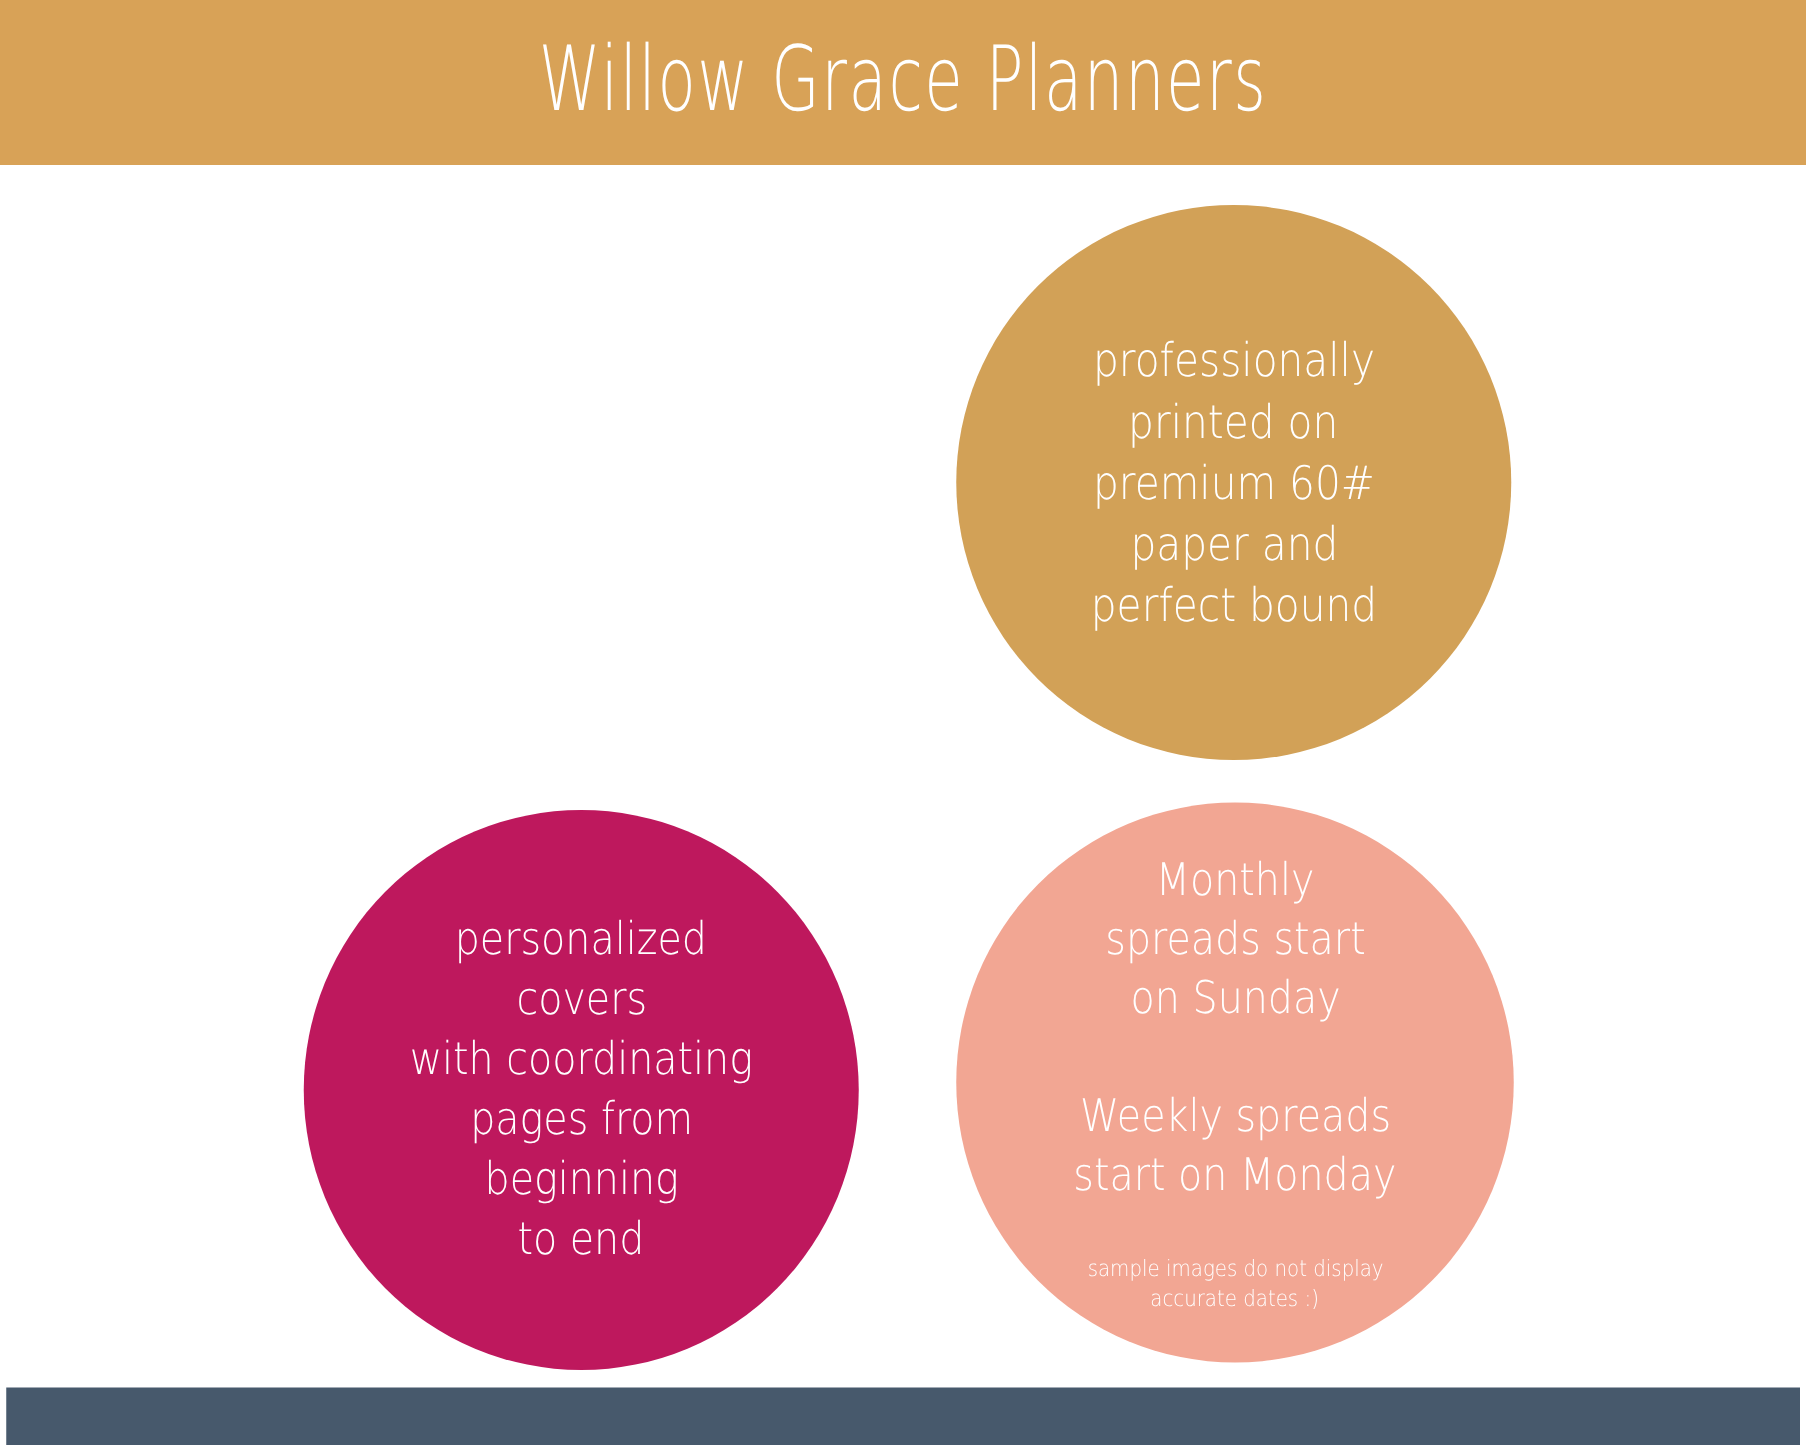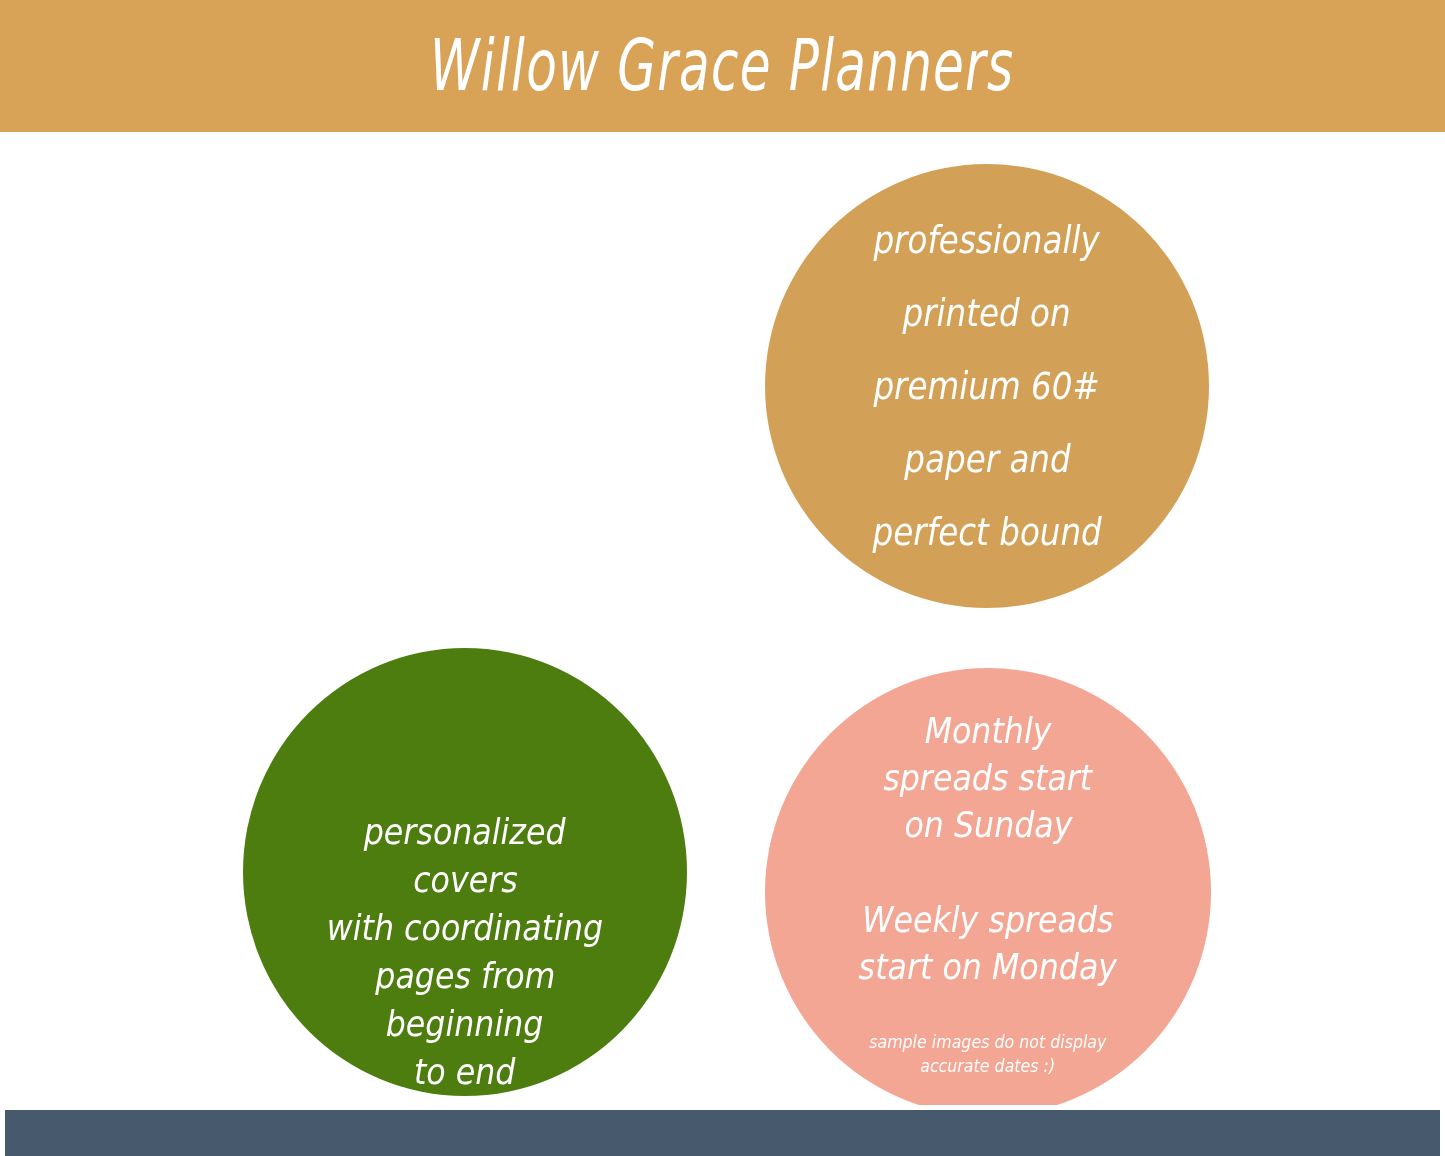--- a/index.html
+++ b/index.html
@@ -12,21 +12,20 @@
     background: #ffffff;
     font-family: "DejaVu Sans", sans-serif;
     overflow: hidden;
   }
 
   .page {
     position: relative;
     width: 1252px;
     height: 1156px;
     background: #ffffff;
-    font-style: italic;
   }
 
   
   .header-band {
     position: absolute;
     left: 0;
     top: 0;
     width: 1445px;
     height: 132px;
     background: #D8A257;
@@ -122,46 +121,44 @@
   }
 
   
   .circle-tan {
     left: 765px;
     top: 32px;
     width: 444px;
     height: 444px;
     background: #D2A157;
     padding: 0 30px;
-    gap: 24px;
   }
   .tan-line {
     font-size: 37px;
     line-height: 49px;
   }
 
   
   .circle-blue {
     left: 243px;
     top: 516px;
     width: 444px;
     height: 448px;
-    background: #4d7c0f;
+    background: #be185d;
     padding: 0 14px;
-    justify-content: flex-end;
   }
   .blue-line {
     font-size: 36px;
     line-height: 48px;
   }
 
   
   .circle-salmon {
     left: 765px;
-    top: 536px;
+    top: 510px;
     width: 446px;
     height: 448px;
     background: #F2A693;
     padding: 0 18px;
   }
   .salmon-line {
     font-size: 36px;
     line-height: 47px;
   }
   .salmon-gap {

